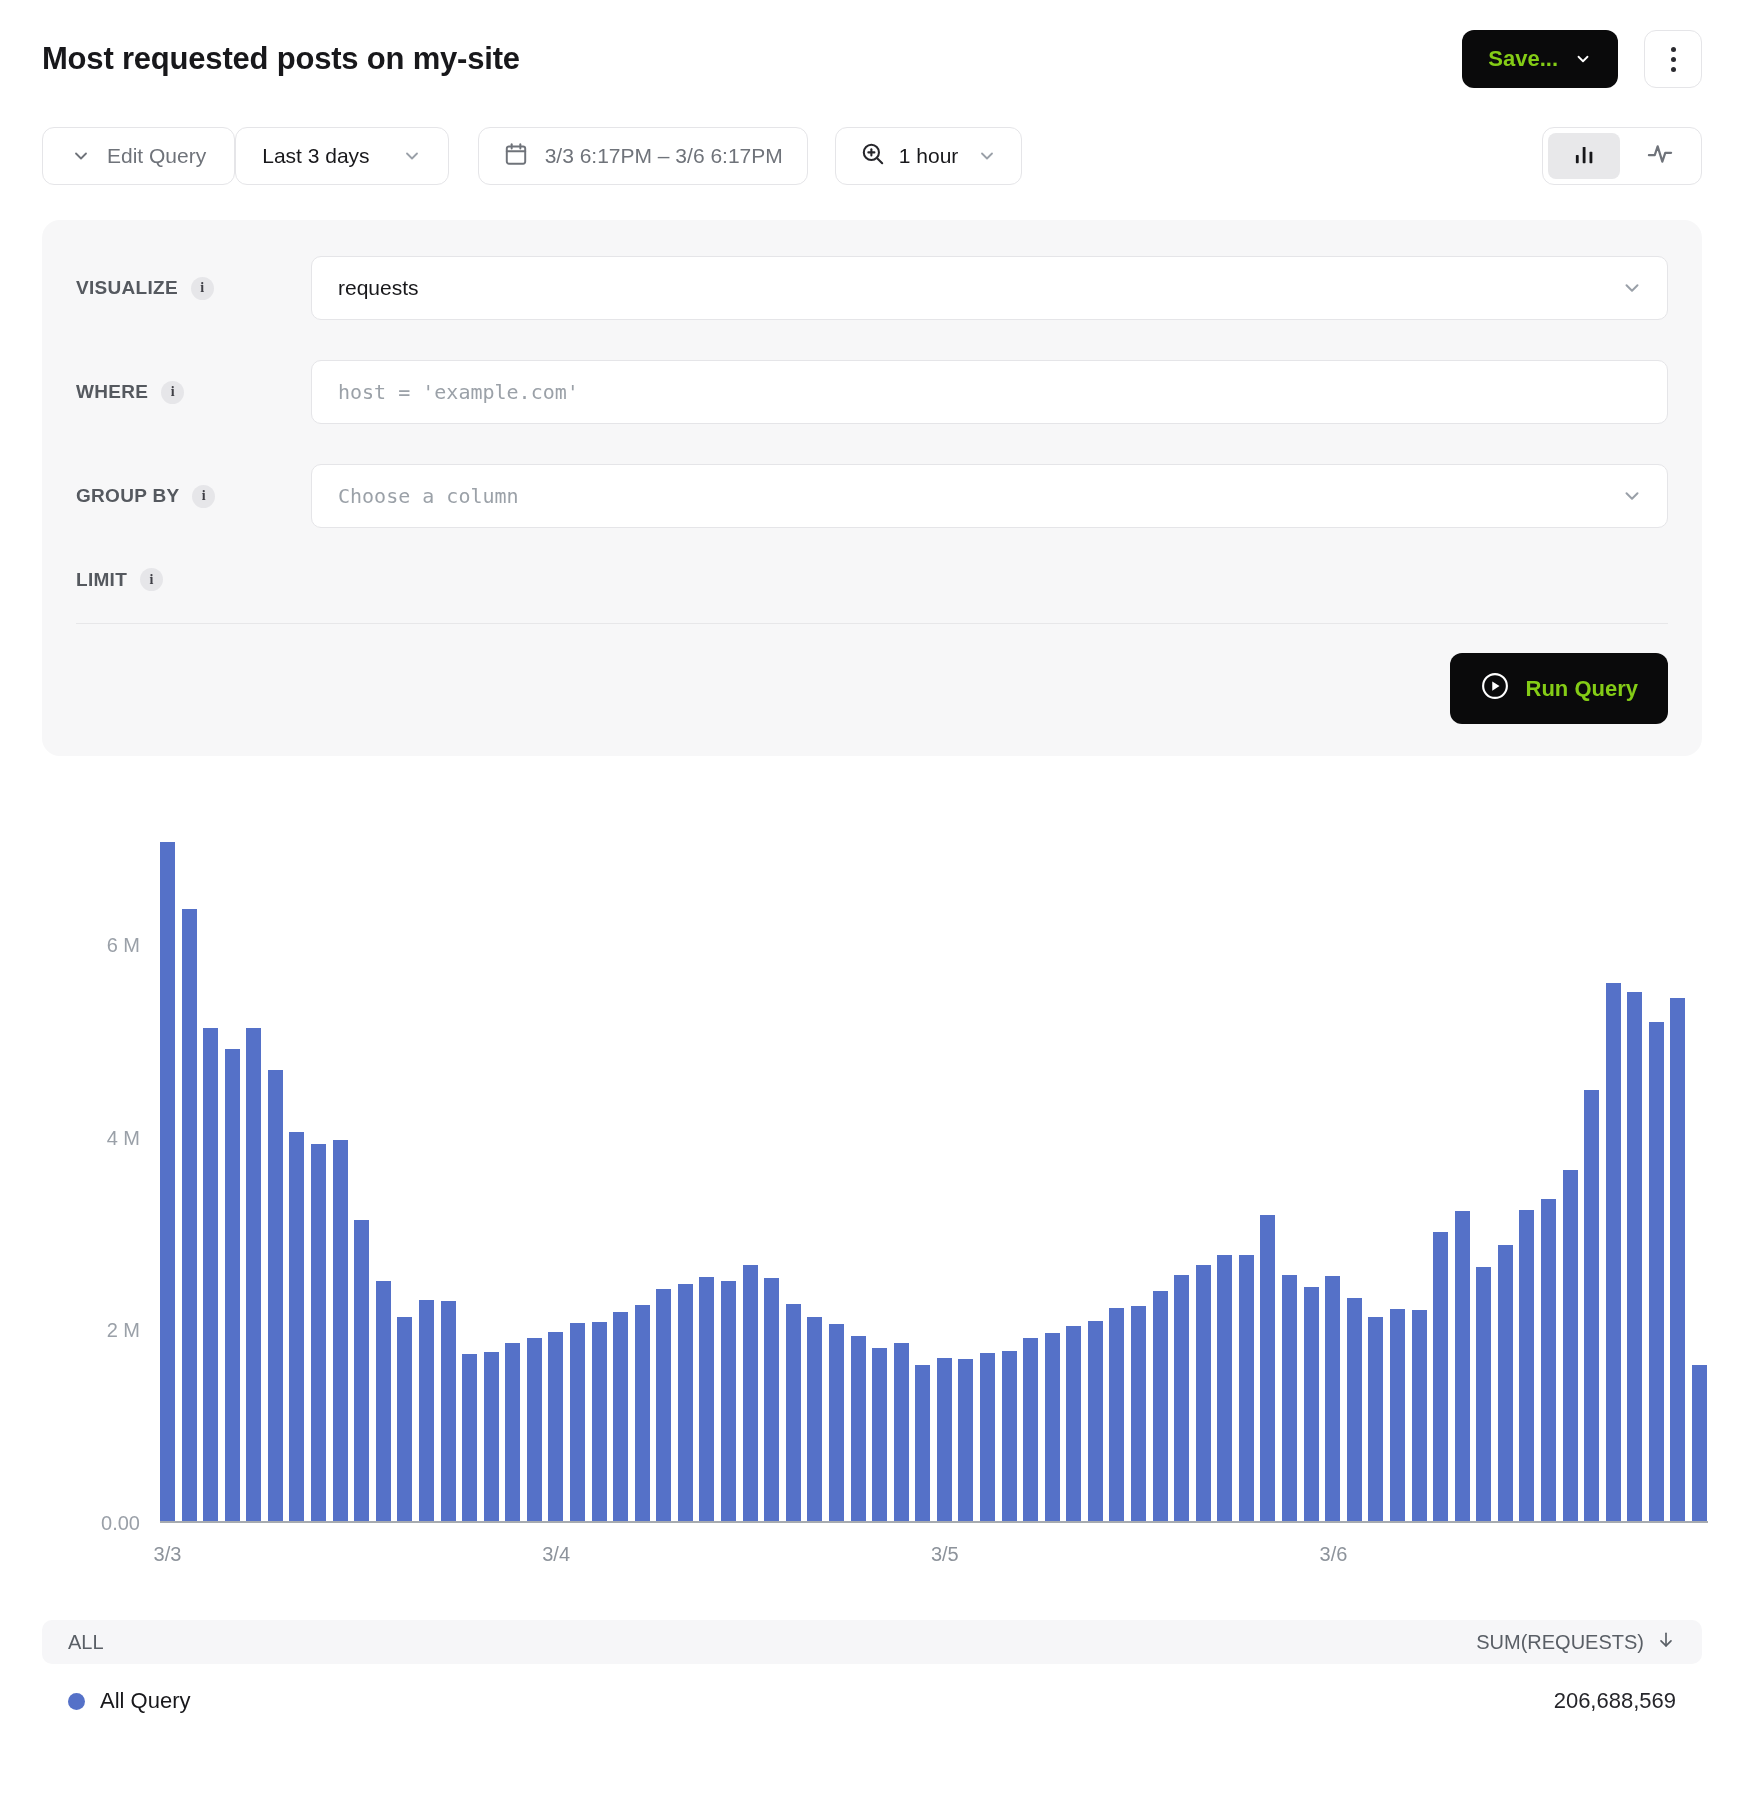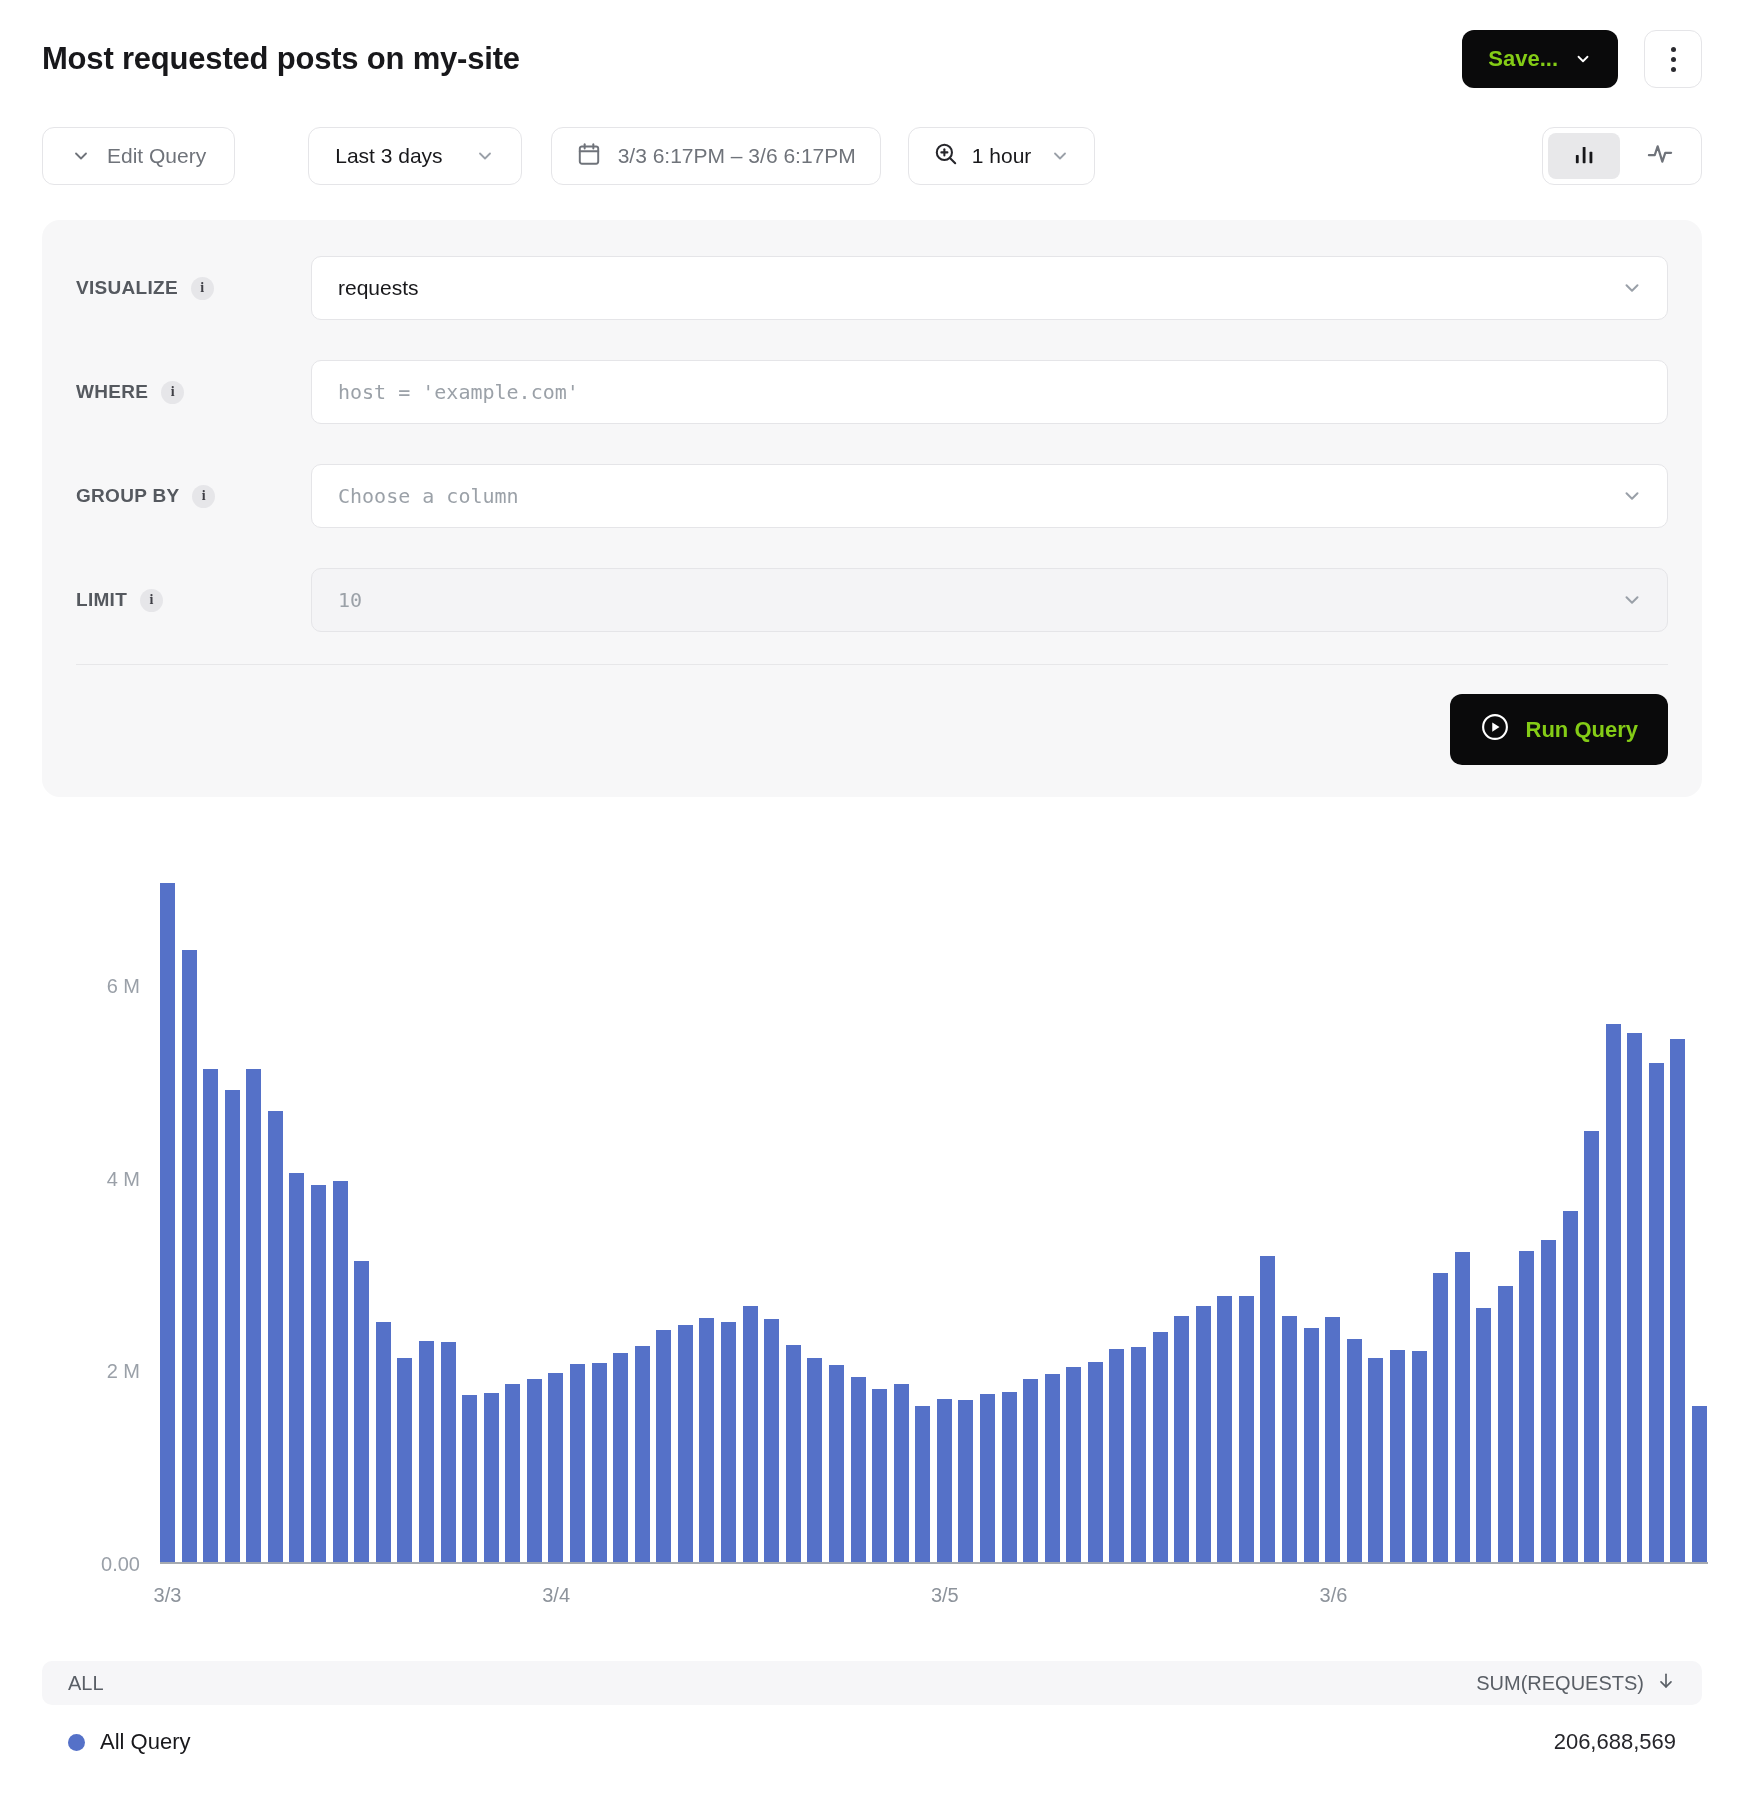--- a/index.html
+++ b/index.html
@@ -31,21 +31,21 @@
 
   
   .toolbar { display: flex; align-items: center; margin-top: 39px; }
   .btn-outline {
     display: inline-flex; align-items: center;
     background: #fff; border: 1.5px solid #e5e5e8; border-radius: 12px;
     height: 58px; padding: 0 24px; cursor: pointer;
     font-family: "Liberation Sans", sans-serif; font-size: 21px; color: #18181b;
   }
   .edit-query { color: #6f737a; gap: 16px; padding: 0 28px; }
-  .range-select { margin-left: 73px; gap: 32px; padding: 0 26px; }
+  .range-select { gap: 32px; padding: 0 26px; }
   .date-range { margin-left: 29px; gap: 16px; color: #6f737a; }
   .granularity { margin-left: 27px; gap: 13px; }
   .granularity .chev { margin-left: 6px; }
   .chart-toggle {
     margin-left: auto; display: inline-flex; align-items: center; gap: 4px;
     border: 1.5px solid #e5e5e8; border-radius: 12px; background: #fff; padding: 5px;
     height: 58px;
   }
   .seg { width: 72px; height: 46px; border-radius: 8px; display: flex; align-items: center; justify-content: center; cursor: pointer; }
   .seg.active { background: #e8e8ea; }
@@ -237,28 +237,20 @@
               <polyline points="6 9 12 15 18 9"></polyline>
             </svg>
         </span>
       </div>
     </div>
 
     <div class="form-row">
       <div class="form-label">
         <span>LIMIT</span>
         <span class="info-dot">i</span>
-      </div>
-      <div class="field disabled">
-        <span class="mono-muted">10</span>
-        <span class="chev">
-          <svg width="22" height="22" viewBox="0 0 24 24" fill="none" stroke="#9aa0a8" stroke-width="2.2" stroke-linecap="round" stroke-linejoin="round">
-              <polyline points="6 9 12 15 18 9"></polyline>
-            </svg>
-        </span>
       </div>
     </div>
 
     <div class="panel-divider"></div>
 
     <div class="run-row">
       <button class="btn-dark run-btn">
         <span>
           <svg width="30" height="30" viewBox="0 0 24 24" fill="none">
               <circle cx="12" cy="12" r="9.5" stroke="#ffffff" stroke-width="1.7"></circle>

